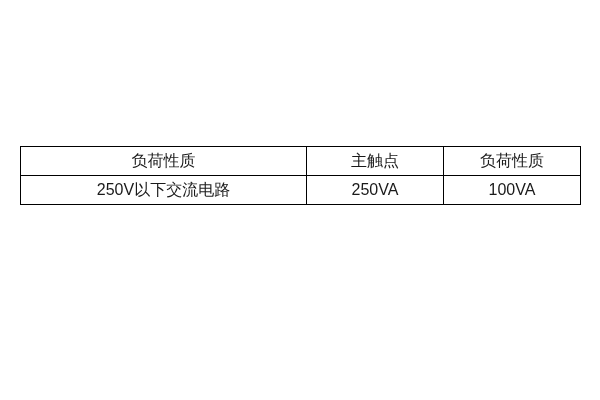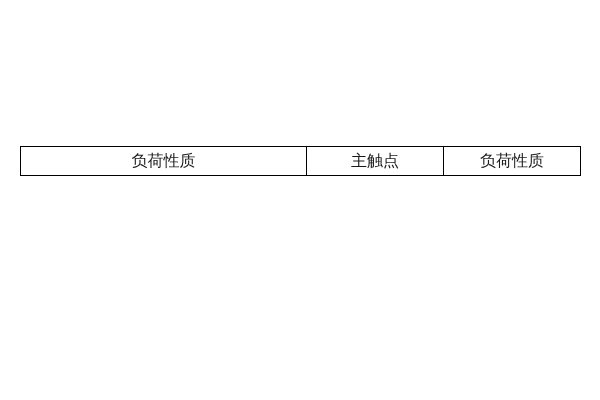--- a/index.html
+++ b/index.html
@@ -60,16 +60,21 @@
           <col class="c2">
       </colgroup>
       <thead>
         <tr>
           <th>负荷性质</th>
           <th>主触点</th>
           <th>负荷性质</th>
         </tr>
       </thead>
       <tbody>
+        <tr>
+          <td>250V以下交流电路</td>
+          <td>250VA</td>
+          <td>100VA</td>
+        </tr>
       </tbody>
     </table>
   </div>
 </div>
 
 </body></html>

